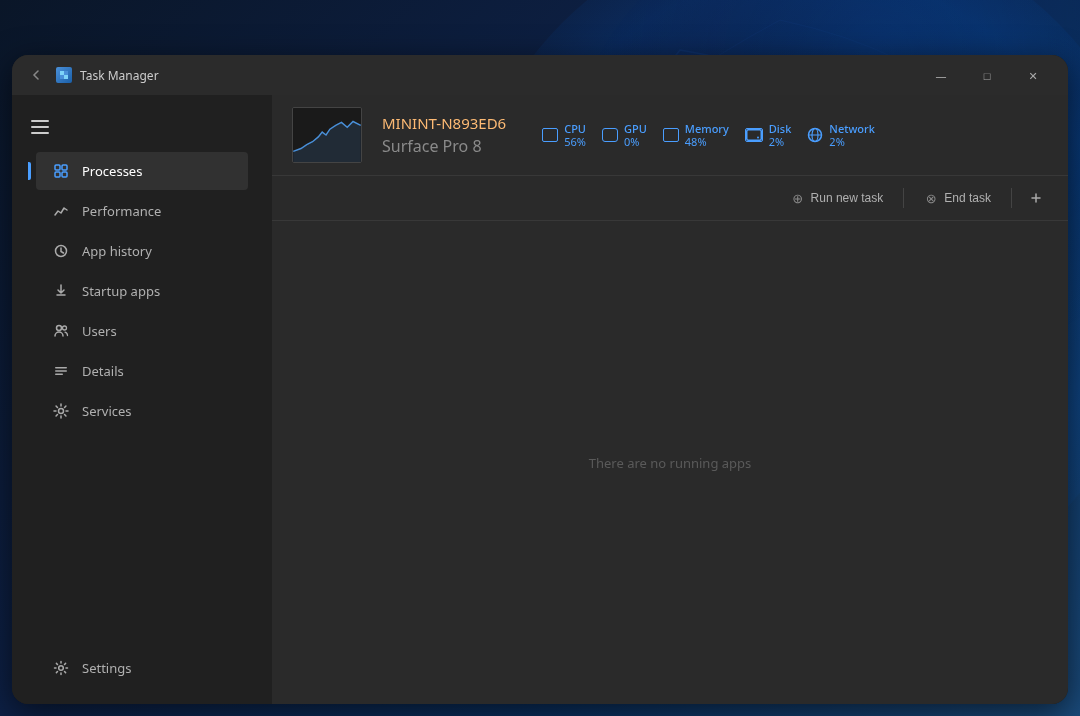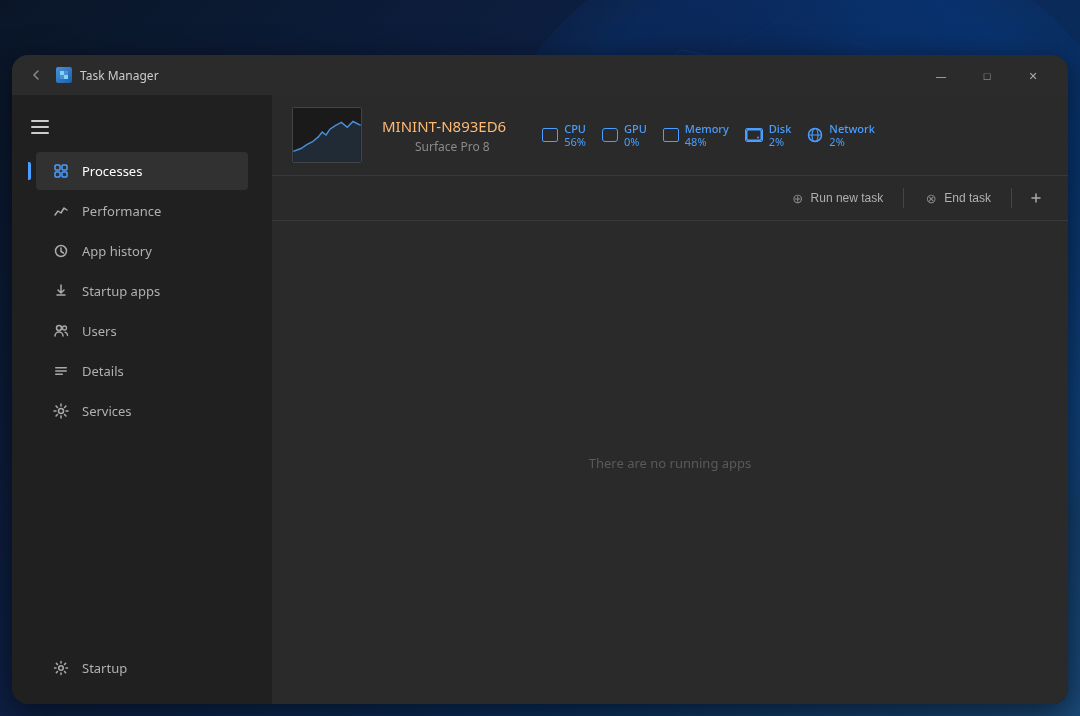--- a/index.html
+++ b/index.html
@@ -227,22 +227,21 @@
       gap: 2px;
       flex-shrink: 0;
     }
     .machine-name {
       color: #fdba74;
       font-size: 15px;
       font-weight: 400;
     }
     .machine-model {
       color: #8a8a8a;
-      font-size: 12px;
-      margin-left: 33px;
+      font-size: 16px;
     }
     .metrics-row {
       display: flex;
       align-items: center;
       gap: 16px;
       margin-left: 16px;
     }
     .metric-item {
       display: flex;
       align-items: center;
@@ -466,21 +465,21 @@
       <div class="sidebar-spacer"></div>
 
       <div class="sidebar-bottom">
         <div class="nav-item">
           <div class="nav-icon">
             <svg width="16" height="16" viewBox="0 0 16 16" fill="none">
               <circle cx="8" cy="8" r="2.3" stroke="#aaa" stroke-width="1.5"></circle>
               <path d="M8 1.5v1.5M8 13v1.5M1.5 8h1.5M13 8h1.5M3.4 3.4l1.1 1.1M11.5 11.5l1.1 1.1M3.4 12.6l1.1-1.1M11.5 4.5l1.1-1.1" stroke="#aaa" stroke-width="1.5" stroke-linecap="round"></path>
             </svg>
           </div>
-          <span class="nav-label">Startup</span>
+          <span class="nav-label">Settings</span>
         </div>
       </div>
     </div>
 
     <div class="main-panel">
 
       <div class="machine-header">
 
         <div class="machine-thumbnail">
           <svg class="mini-graph" viewBox="0 0 70 56" xmlns="http://www.w3.org/2000/svg">

